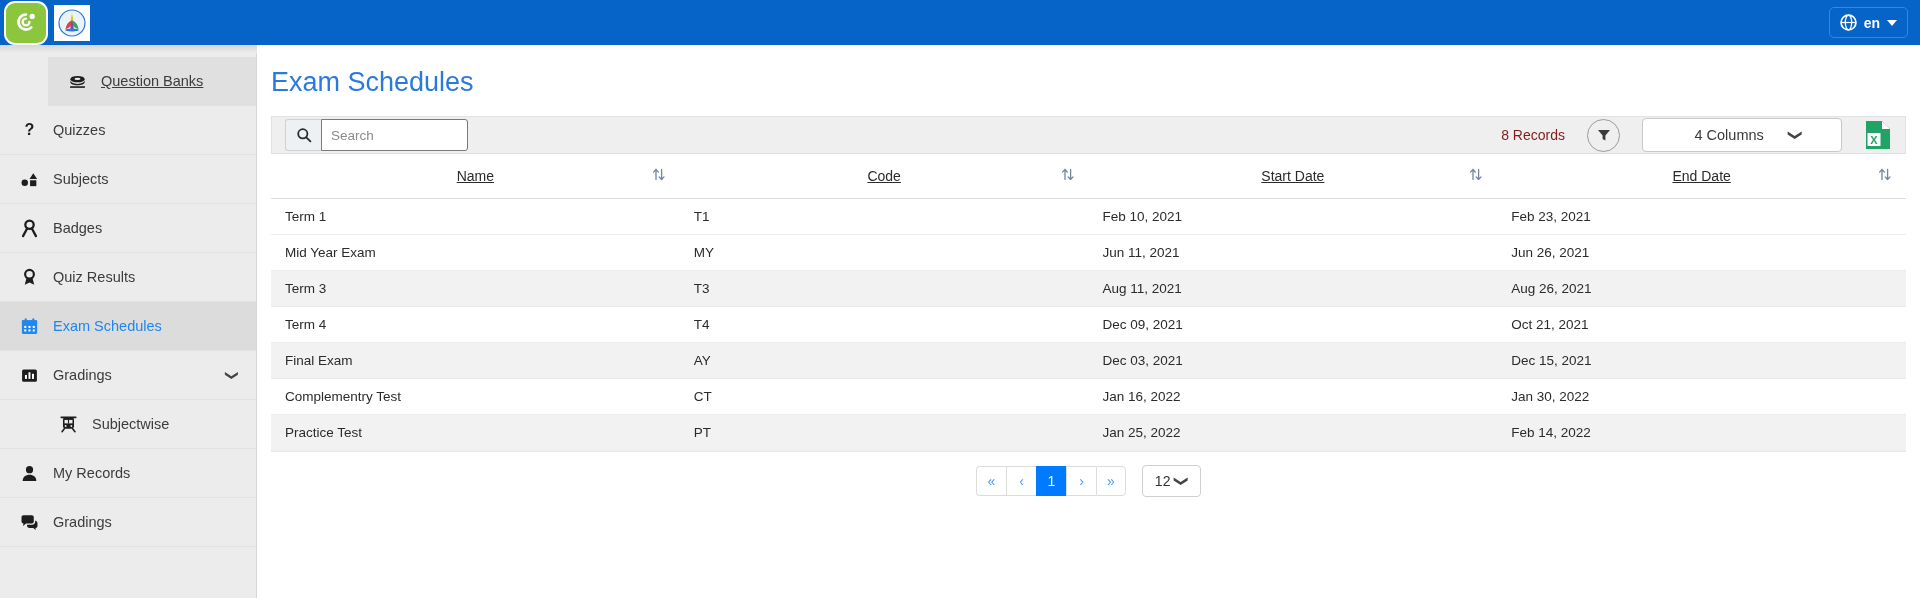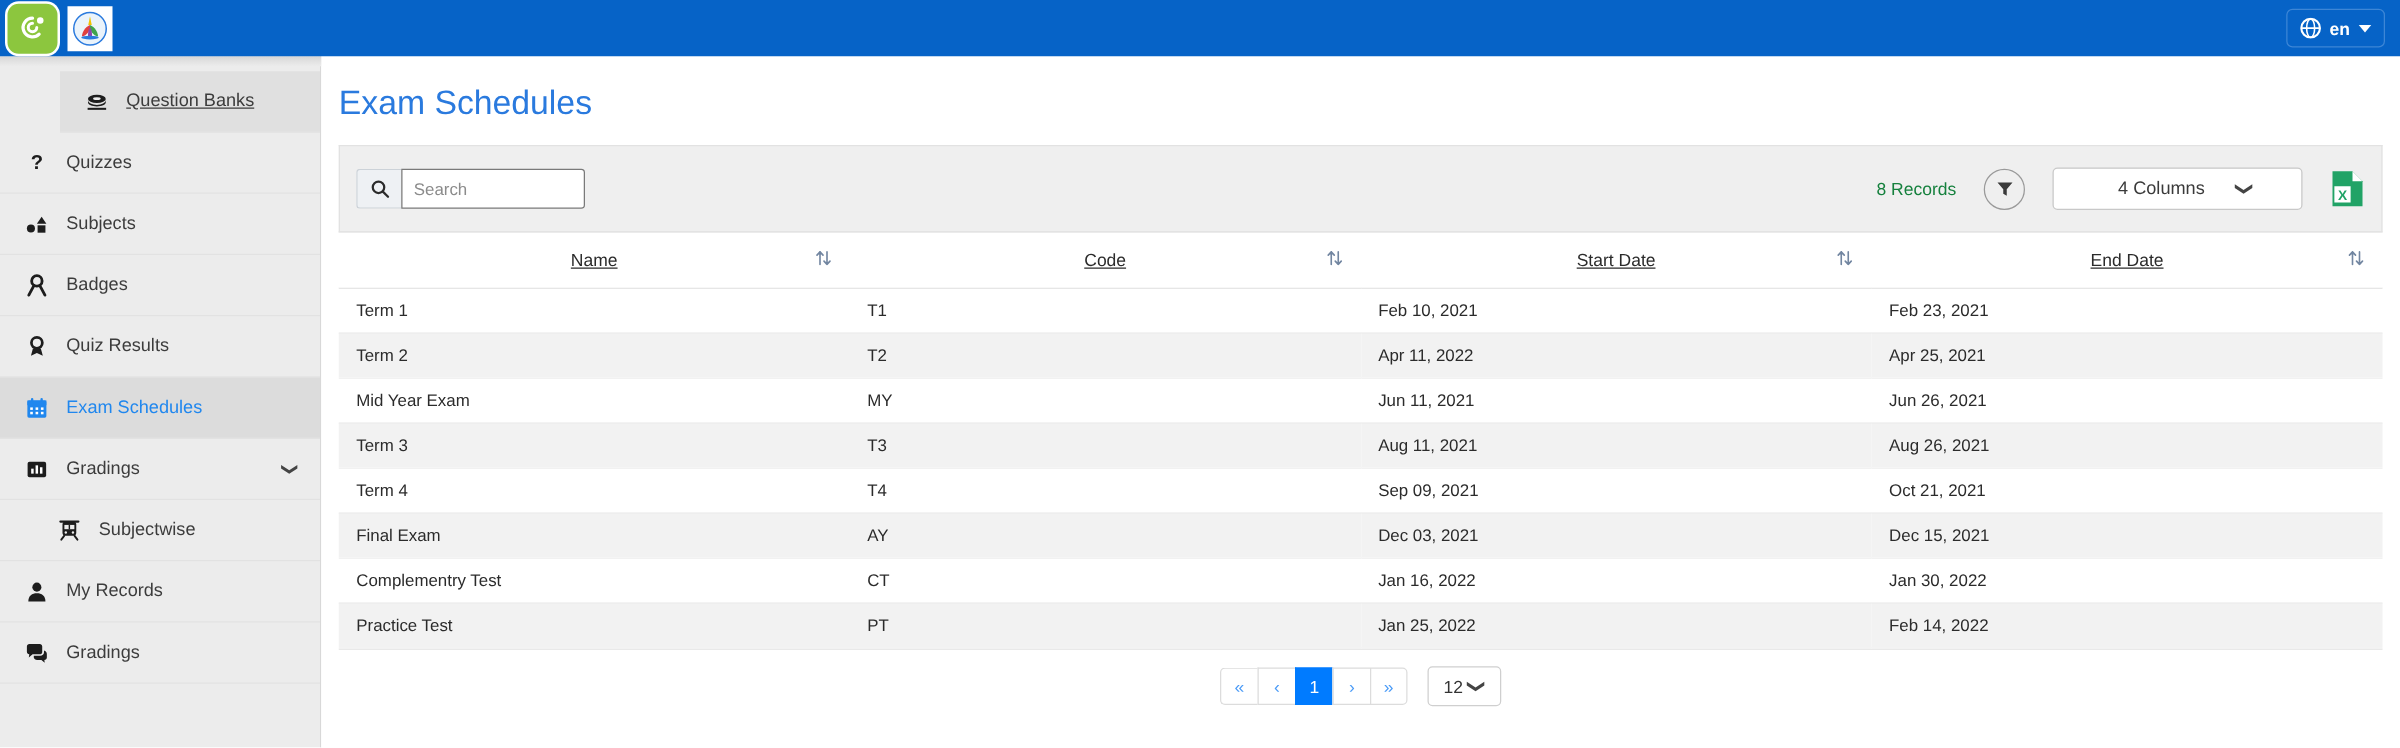--- a/index.html
+++ b/index.html
@@ -66,52 +66,52 @@
     border-bottom: 1px solid #e2e2e2;
     color: #3c3c3c; font-size: 14.5px;
     position: relative;
   }
   .nav-item .nav-icon { width:22px; display:flex; align-items:center; justify-content:center; color:#1d1d1d; flex:0 0 22px;}
   .nav-item.hovered { background: #e0e0e0; margin-left: 48px; }
   .nav-item.hovered .nav-label { text-decoration: underline; }
   .nav-item.active { background: #dcdcdc; }
   .nav-item.active .nav-label { color: #2087ee; }
   .nav-item.active .nav-icon { color: #2087ee; }
-  .nav-item.sub { padding-left: 44px; }
+  .nav-item.sub { padding-left: 57px; }
   .nav-chevron { margin-left:auto; color:#444; font-size: 13px; }
 
   .content { flex: 1; background:#ffffff; padding: 0; min-width:0; }
   .page-title {
     color: #2a7ade; font-size: 27px; font-weight: normal;
     padding: 22px 0 18px 0; margin-left: 0;
   }
   .content-inner { padding: 0 14px 0 14px; }
 
   .card { background:#ffffff; }
   .toolbar {
     background: #efefef;
     border: 1px solid #e2e2e2;
     border-bottom: 1px solid #e0e0e0;
-    height: 70px;
+    height: 38px;
     display:flex; align-items:center; gap: 0; padding: 0 13px 0 13px;
   }
   .search-group { display:flex; align-items:stretch; height: 32px; }
   .search-btn {
     width: 36px; background:#eef1f4; border:1px solid #ccd2d8; border-right:none;
     border-radius: 3px 0 0 3px;
     display:flex; align-items:center; justify-content:center; color:#333;
   }
   .search-input {
     width: 147px; border: 1px solid #7a7a7a; border-radius: 0 3px 3px 0;
     padding: 0 9px; font-size: 13.5px; color:#333; background:#fff;
     font-family: "Liberation Sans", sans-serif;
   }
   .search-input::placeholder { color:#8b8b8b; }
   .toolbar-spacer { flex:1; }
-  .records-label { color:#15803d; font-size: 14px; margin-right: 22px; }
+  .records-label { color:#7f1d1d; font-size: 14px; margin-right: 22px; }
   .filter-btn {
     width: 33px; height: 33px; border-radius: 50%;
     border: 1px solid #9a9a9a; background: #efefef;
     display:flex; align-items:center; justify-content:center; color:#3a3a3a;
     margin-right: 22px;
   }
   .columns-select {
     width: 200px; height: 34px; background:#fff; border:1px solid #c8c8c8;
     border-radius: 4px; display:flex; align-items:center; justify-content:center;
     gap: 26px; font-size: 14.5px; color:#3a3a3a; margin-right: 22px; padding-left: 12px;
@@ -426,42 +426,36 @@
                 </th>
               </tr>
             </thead>
             <tbody>
               <tr class="odd">
                 <td class="c-name">Term 1</td>
                 <td class="c-code">T1</td>
                 <td class="c-date">Feb 10, 2021</td>
                 <td class="c-date">Feb 23, 2021</td>
               </tr>
-              <tr class="even">
-                <td class="c-name">Term 2</td>
-                <td class="c-code">T2</td>
-                <td class="c-date">Apr 11, 2022</td>
-                <td class="c-date">Apr 25, 2021</td>
-              </tr>
               <tr class="odd">
                 <td class="c-name">Mid Year Exam</td>
                 <td class="c-code">MY</td>
                 <td class="c-date">Jun 11, 2021</td>
                 <td class="c-date">Jun 26, 2021</td>
               </tr>
               <tr class="even">
                 <td class="c-name">Term 3</td>
                 <td class="c-code">T3</td>
                 <td class="c-date">Aug 11, 2021</td>
                 <td class="c-date">Aug 26, 2021</td>
               </tr>
               <tr class="odd">
                 <td class="c-name">Term 4</td>
                 <td class="c-code">T4</td>
-                <td class="c-date">Sep 09, 2021</td>
+                <td class="c-date">Dec 09, 2021</td>
                 <td class="c-date">Oct 21, 2021</td>
               </tr>
               <tr class="even">
                 <td class="c-name">Final Exam</td>
                 <td class="c-code">AY</td>
                 <td class="c-date">Dec 03, 2021</td>
                 <td class="c-date">Dec 15, 2021</td>
               </tr>
               <tr class="odd">
                 <td class="c-name">Complementry Test</td>

